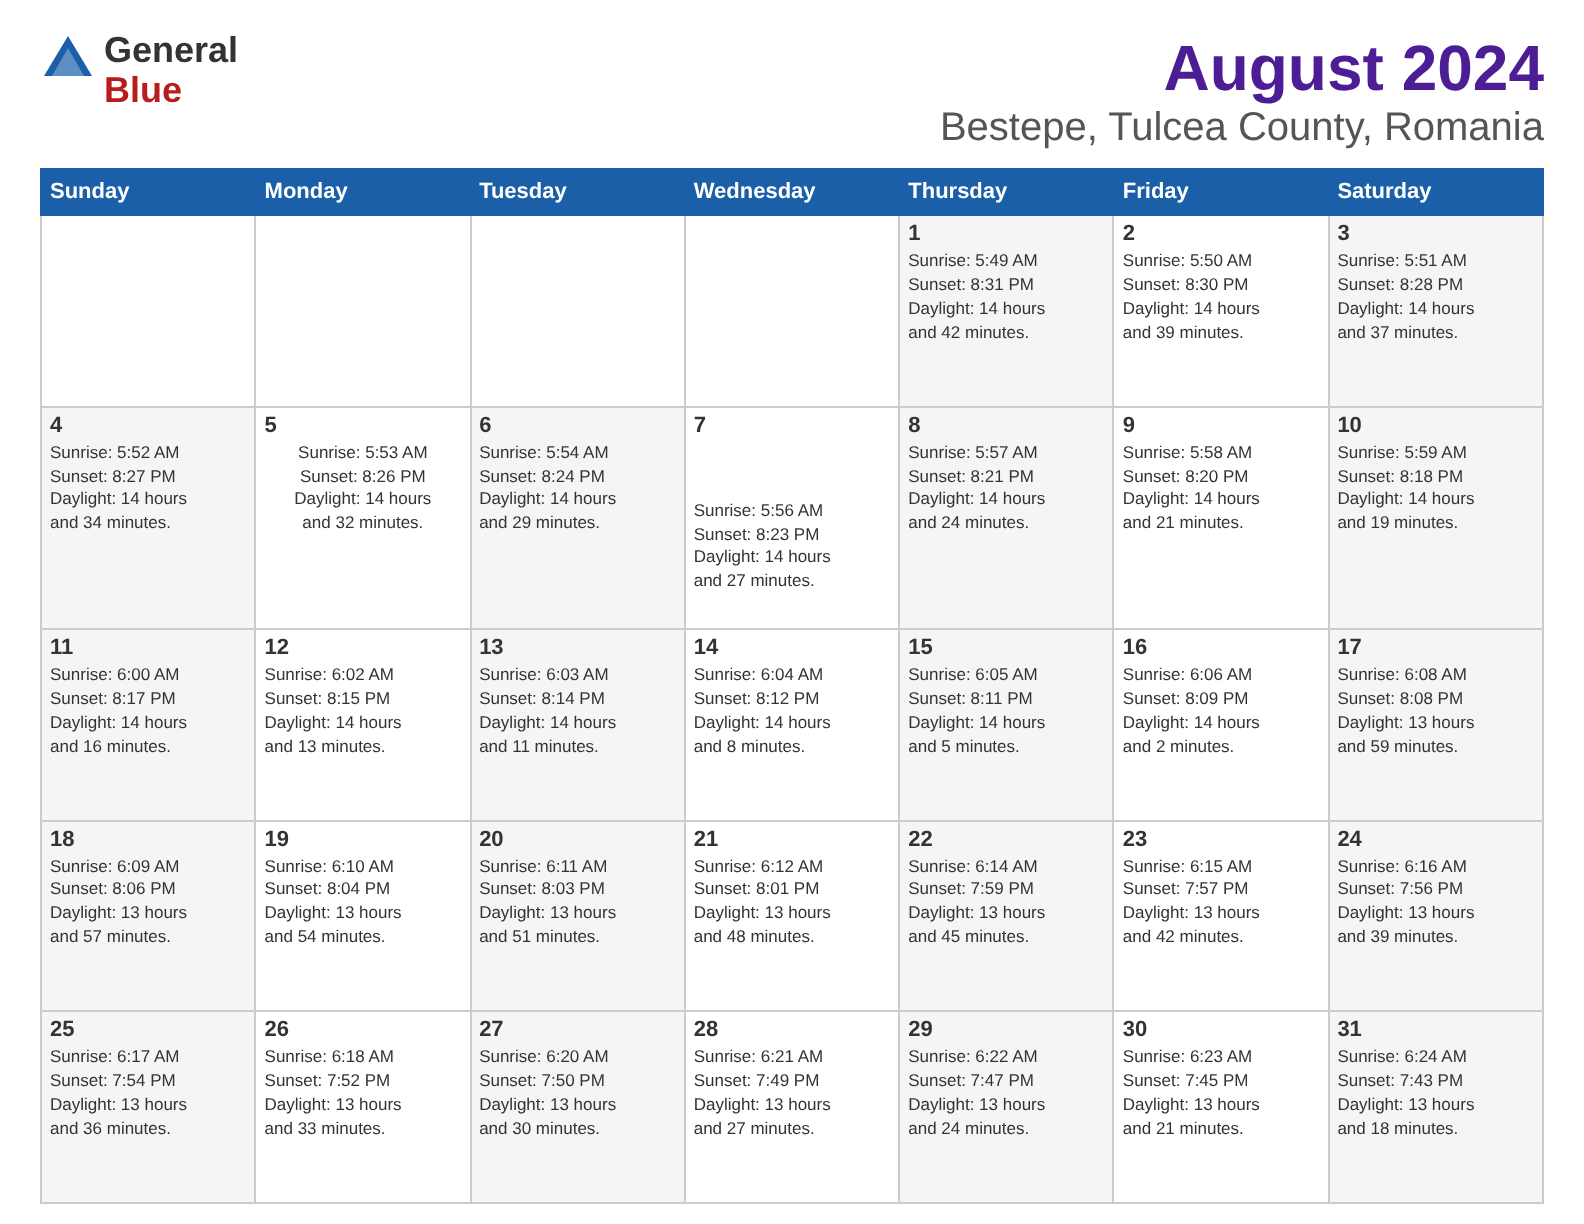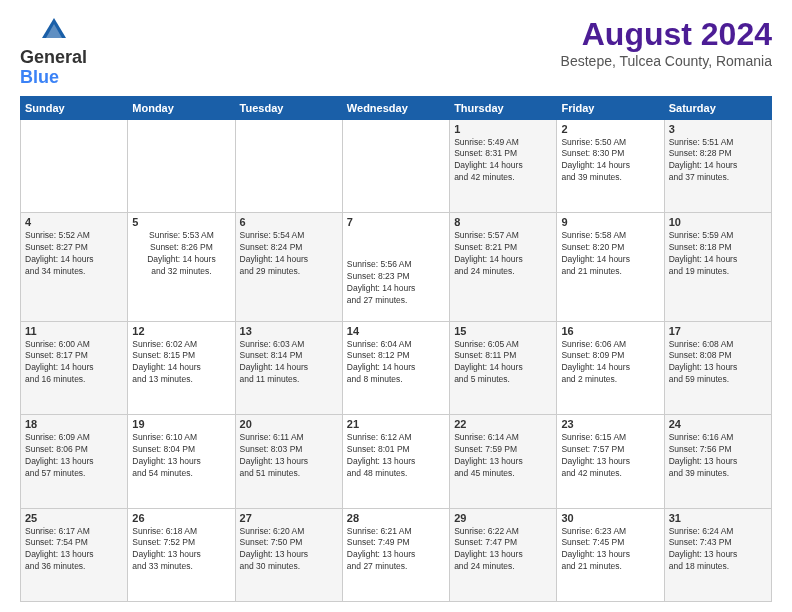--- a/index.html
+++ b/index.html
@@ -18,45 +18,43 @@
       flex-direction: column;
     }
     .header {
       display: flex;
       justify-content: space-between;
       align-items: flex-start;
       margin-bottom: 8px;
     }
     .logo {
       display: flex;
-      align-items: center;
       gap: 4px;
-      flex-direction: column;
     }
     .logo-text {
       font-size: 18px;
       font-weight: bold;
       line-height: 1.1;
     }
     .logo-general { color: #333; }
-    .logo-blue { color: #3b82f6; }
+    .logo-blue { color: #b91c1c; }
     .logo-icon {
       width: 28px;
       height: 28px;
     }
     .title-block {
       text-align: right;
     }
     .main-title {
       font-size: 32px;
       font-weight: bold;
       color: #4c1d95;
     }
     .subtitle {
-      font-size: 14px;
+      font-size: 20px;
       color: #555;
     }
     .calendar {
       flex: 1;
       border: 1px solid #0f766e;
       border-collapse: collapse;
       width: 100%;
       table-layout: fixed;
     }
     .calendar thead tr th {

